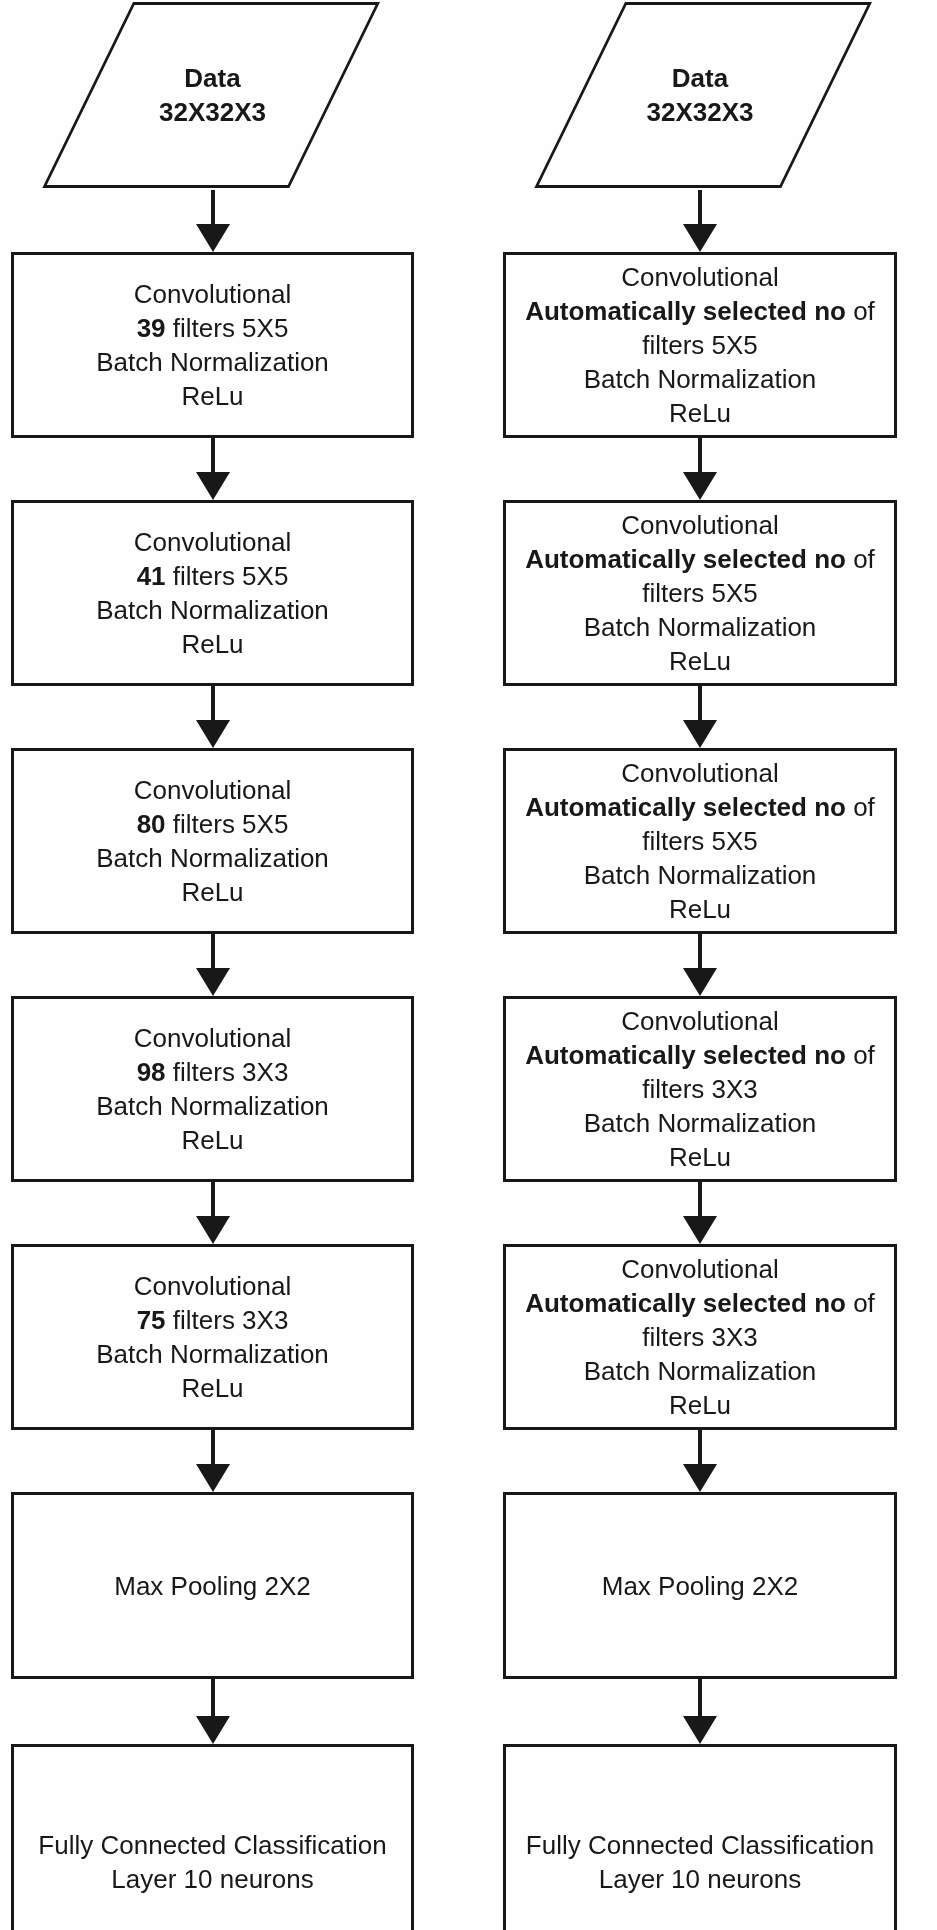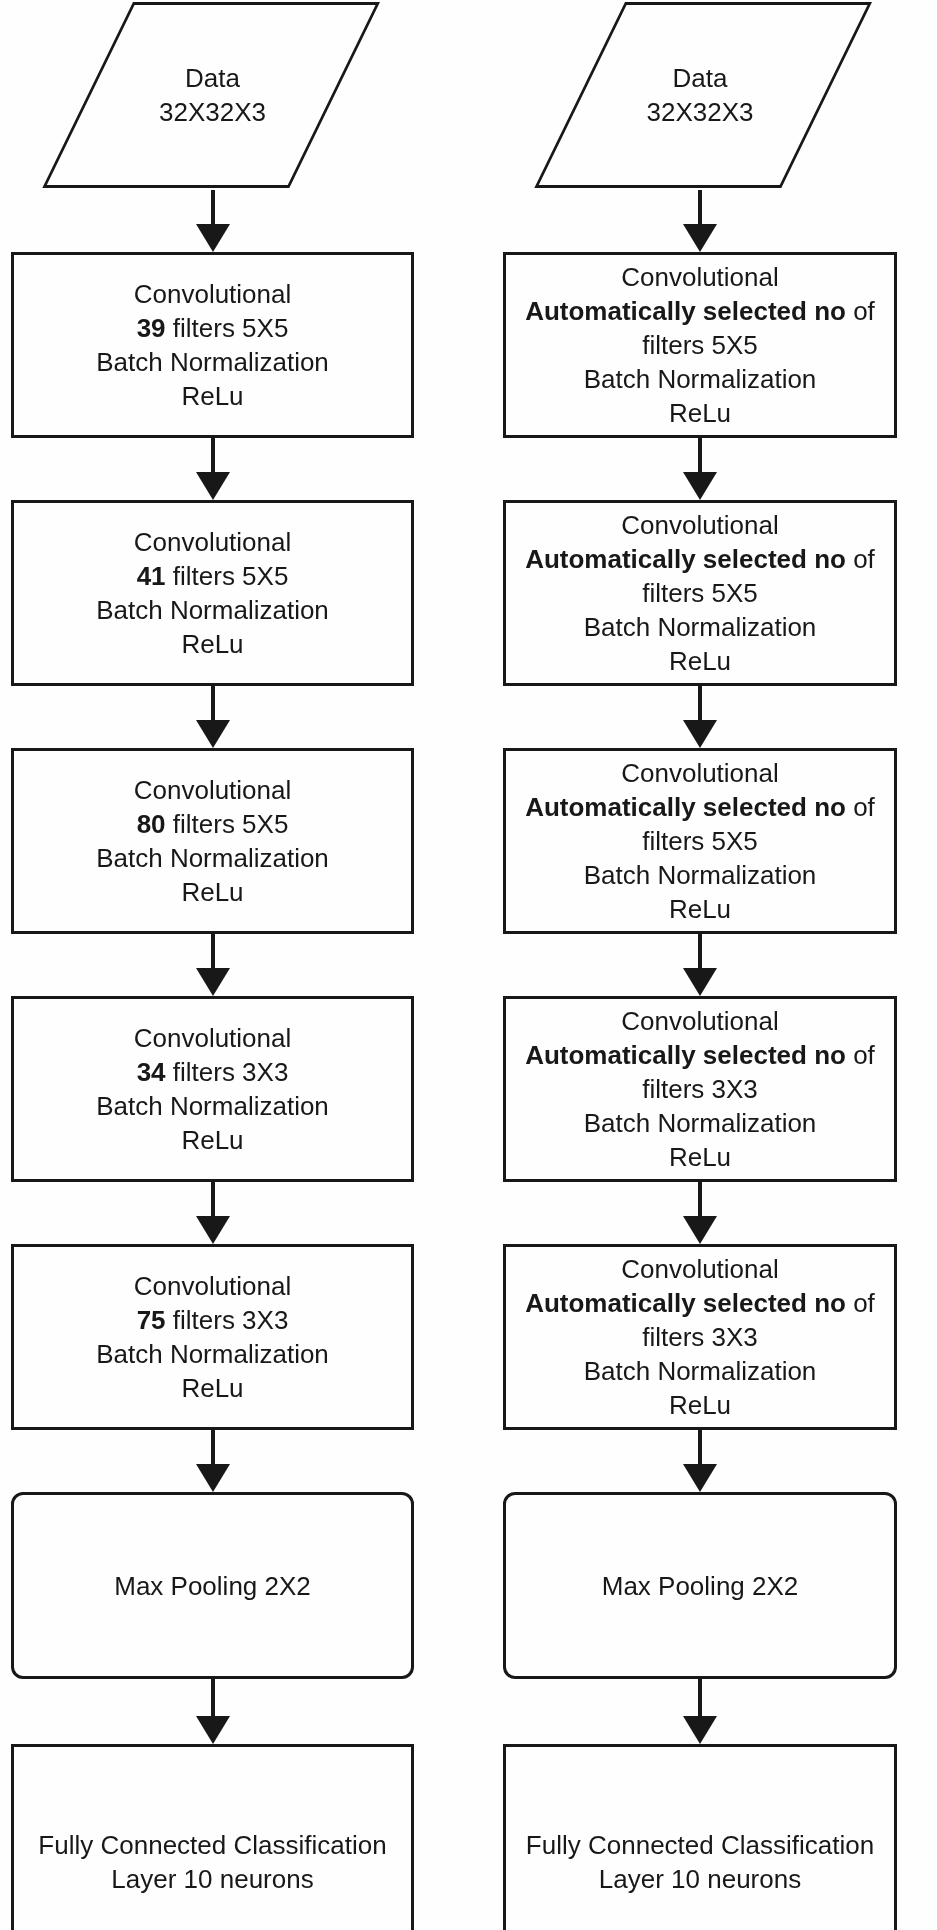--- a/index.html
+++ b/index.html
@@ -13,21 +13,21 @@
   #canvas { position: relative; width: 937px; height: 1930px; overflow: hidden; background: #fefefe; }
 
   .col { position: absolute; top: 0; display: flex; flex-direction: column; }
   #col-left  { left: 11px;  width: 403px; }
   #col-right { left: 503px; width: 394px; }
 
   .line { font-size: 26px; line-height: 34px; text-align: center; white-space: pre; }
   .b { font-weight: bold; }
 
   
-  .para { position: relative; height: 190px; flex: none; }
+  .para { position: relative; height: 190px; flex: none; font-weight: bold; }
   .para-shape {
     position: absolute; top: 2px; left: 122px; width: 247px; height: 186px;
     border: 3px solid #181818; background: #fefefe;
     transform: skewX(-26deg); transform-origin: top left;
   }
   .para-text {
     position: absolute; inset: 0;
     display: flex; flex-direction: column; justify-content: center; align-items: center;
   }
 
@@ -41,21 +41,21 @@
     border-top: 28px solid #181818;
   }
 
   
   .node {
     flex: none; border: 3px solid #181818; background: #fefefe;
     display: flex; flex-direction: column; justify-content: center; align-items: center;
     padding: 4px 8px;
   }
   .node.conv { height: 186px; }
-  .node.pool { height: 187px; border-radius: 12px; }
+  .node.pool { height: 187px; }
   .node.fc   { height: 236px; }
 </style>
 </head>
 <body>
 
 <div id="canvas">
 
   <div class="col" id="col-left">
 
     <div class="para">
@@ -102,21 +102,21 @@
       <div class="line">ReLu</div>
     </div>
 
     <div class="arrow">
         <div class="stem"></div>
         <div class="head"></div>
       </div>
 
     <div class="node conv">
       <div class="line">Convolutional</div>
-      <div class="line"><span class="b">34</span><span> filters 3X3</span></div>
+      <div class="line"><span class="b">98</span><span> filters 3X3</span></div>
       <div class="line">Batch Normalization</div>
       <div class="line">ReLu</div>
     </div>
 
     <div class="arrow">
         <div class="stem"></div>
         <div class="head"></div>
       </div>
 
     <div class="node conv">

